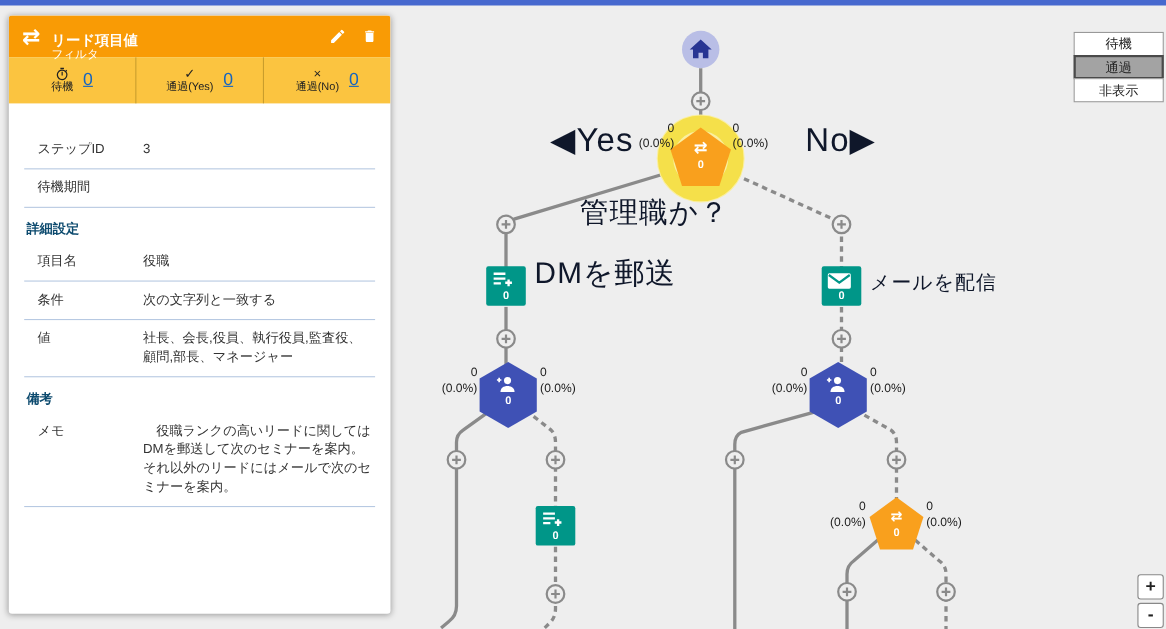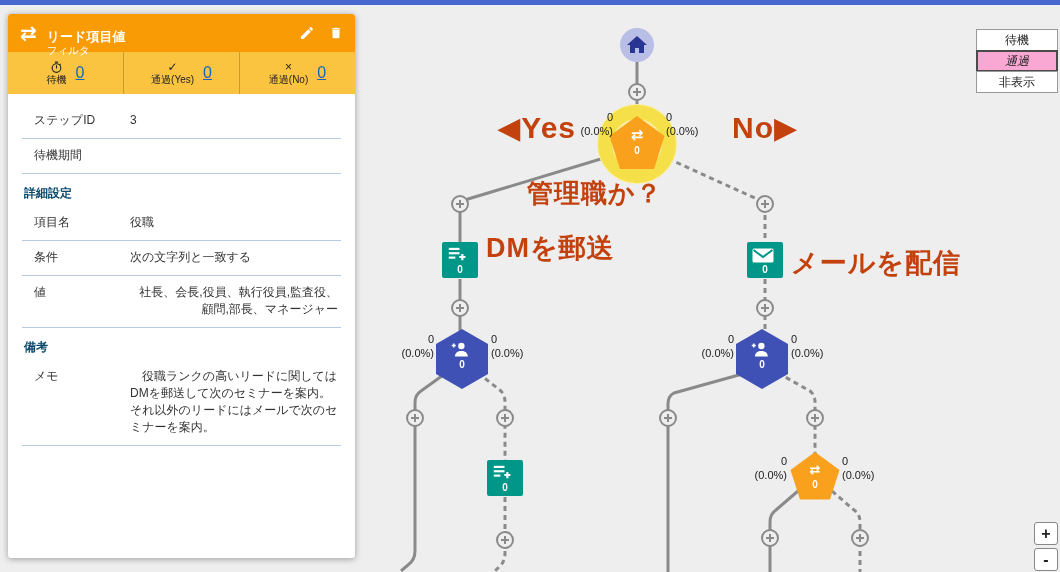--- a/index.html
+++ b/index.html
@@ -5,21 +5,21 @@
   * { margin:0; padding:0; box-sizing:border-box; }
   html,body { width:1060px; height:572px; overflow:hidden; }
   body { font-family:"Liberation Sans","DejaVu Sans",sans-serif; background:#eeeeee; position:relative; }
 
   .topbar { position:absolute; left:0; top:0; width:1060px; height:5px; background:#4668ce; z-index:6; }
 
   
   .canvas { position:absolute; inset:0; }
   .canvas svg { position:absolute; left:0; top:0; }
 
-  .biglabel { position:absolute; font-weight:bold; color:#c2410c; font-size:28px; white-space:nowrap; letter-spacing:1px; z-index:2; }
+  .biglabel { position:absolute; font-weight:normal; color:#0f172a; font-size:28px; white-space:nowrap; letter-spacing:1px; z-index:2; }
   .cnt { position:absolute; font-size:11px; color:#1b1b1b; line-height:13.5px; z-index:2; }
   .cnt.r { text-align:right; }
   .node-ic { position:absolute; color:#fff; text-align:center; z-index:3; line-height:1; }
   .node-cnt { position:absolute; color:#fff; text-align:center; z-index:3; font-size:10px; font-weight:bold; line-height:1; }
 
   
   .panel { position:absolute; left:8px; top:14px; width:347px; height:544px; background:#fff; border-radius:3px; box-shadow:0 1px 6px rgba(0,0,0,.35); z-index:10; overflow:hidden; }
   .panel-header { height:38px; background:#f99b05; display:flex; align-items:center; padding:0 10px; color:#fff; }
   .swap { font-size:20px; font-weight:bold; margin:0 10px 0 2px; }
   .ph-titles { flex:1;margin-top:20px; }
@@ -29,30 +29,30 @@
   .ph-actions svg { display:block; cursor:pointer; }
 
   .stats { height:42px; background:#fbc440; display:flex; align-items:stretch; }
   .stat { flex:1; display:flex; align-items:center; justify-content:center; gap:9px; position:relative; }
   .stat + .stat { border-left:1px solid rgba(110,85,10,.35); }
   .stat-col { display:flex; flex-direction:column; align-items:center; color:#222; }
   .stat-ic { font-size:12px; line-height:12px; height:13px; }
   .stat-lb { font-size:10px; line-height:12px; white-space:nowrap; }
   .stat-val { font-size:16px; color:#1565c0; text-decoration:underline; cursor:pointer; }
 
-  .pbody { padding:10px 14px 0 14px; font-size:12px; color:#333; }
+  .pbody { padding:10px 14px 0 14px; font-size:12px; color:#333;margin-top:15px; }
   .row { display:flex; padding:8px 0 9px 12px; border-bottom:1px solid #b7c9e2; }
   .row .lb { width:96px; flex:none; }
   .row .vl { flex:1; line-height:17px; }
   .sect { font-weight:bold; color:#0c4a6e; padding:11px 0 4px 2px; }
 
   
   .filters { position:absolute; top:30px; right:2px; width:82px; z-index:8; }
   .fbtn { width:82px; height:22px; background:#fff; border:1px solid #999; margin-top:-1px; font-size:12px; color:#222; display:flex; align-items:center; justify-content:center; cursor:pointer; }
-  .fbtn.sel { background:#f9a8d4; border:2px solid #4a4a4a;font-style:italic; }
+  .fbtn.sel { background:#a3a3a3; border:2px solid #4a4a4a; }
 
   .zoomctl { position:absolute; right:2px; bottom:1px; z-index:8; }
   .zbtn { width:24px; height:23px; background:#fff; border:1px solid #888; border-radius:3px; font-size:16px; font-weight:bold; color:#222; display:flex; align-items:center; justify-content:center; margin-top:3px; cursor:pointer; }
 </style>
 </head>
 <body>
 
 <div class="canvas">
   <svg width="1060" height="572" viewBox="0 0 1060 572">
     <g stroke="#8a8a8a" stroke-width="3" fill="none">
@@ -124,21 +124,21 @@
     <polygon fill="#3f51b5" points="462,329 488,344 488,374 462,389 436,374 436,344"></polygon>
     <polygon fill="#3f51b5" points="762,329 788,344 788,374 762,389 736,374 736,344"></polygon>
 
     <polygon fill="#f9a01d" points="815,452 839.5,470 830,499.5 800,499.5 790.5,470"></polygon>
   </svg>
 
   <div class="biglabel" style="left:430px; top:110px; width:146px; text-align:right; font-size:30px;">◀Yes</div>
   <div class="biglabel" style="left:732px; top:110px; font-size:30px;">No▶</div>
   <div class="biglabel" style="left:527px; top:176px; width:220px; text-align:left; font-size:26px;">管理職か？</div>
   <div class="biglabel" style="left:486px; top:230px; font-size:27px;">DMを郵送</div>
-  <div class="biglabel" style="left:791px; top:245px; font-size:27px;">メールを配信</div>
+  <div class="biglabel" style="left:791px; top:245px; font-size:18px;">メールを配信</div>
 
   <div class="cnt r" style="left:543px; top:111px; width:70px;">
     <div>0</div>
       <div>(0.0%)</div>
   </div>
   <div class="cnt" style="left:666px; top:111px;">
     <div>0</div>
       <div>(0.0%)</div>
   </div>
 
@@ -288,21 +288,21 @@
     <div class="row">
       <div class="lb">項目名</div>
         <div class="vl">役職</div>
     </div>
     <div class="row">
       <div class="lb">条件</div>
         <div class="vl">次の文字列と一致する</div>
     </div>
     <div class="row">
       <div class="lb">値</div>
-        <div class="vl" style="max-width:208px;text-align:right;"> 社長、会長,役員、執行役員,監査役、顧問,部長、マネージャー</div>
+        <div class="vl" style="max-width:208px;"> 社長、会長,役員、執行役員,監査役、顧問,部長、マネージャー</div>
     </div>
 
     <div class="sect">備考</div>
     <div class="row">
       <div class="lb">メモ</div>
         <div class="vl" style="max-width:208px;">　役職ランクの高いリードに関してはDMを郵送して次のセミナーを案内。それ以外のリードにはメールで次のセミナーを案内。</div>
     </div>
   </div>
 </aside>
 

